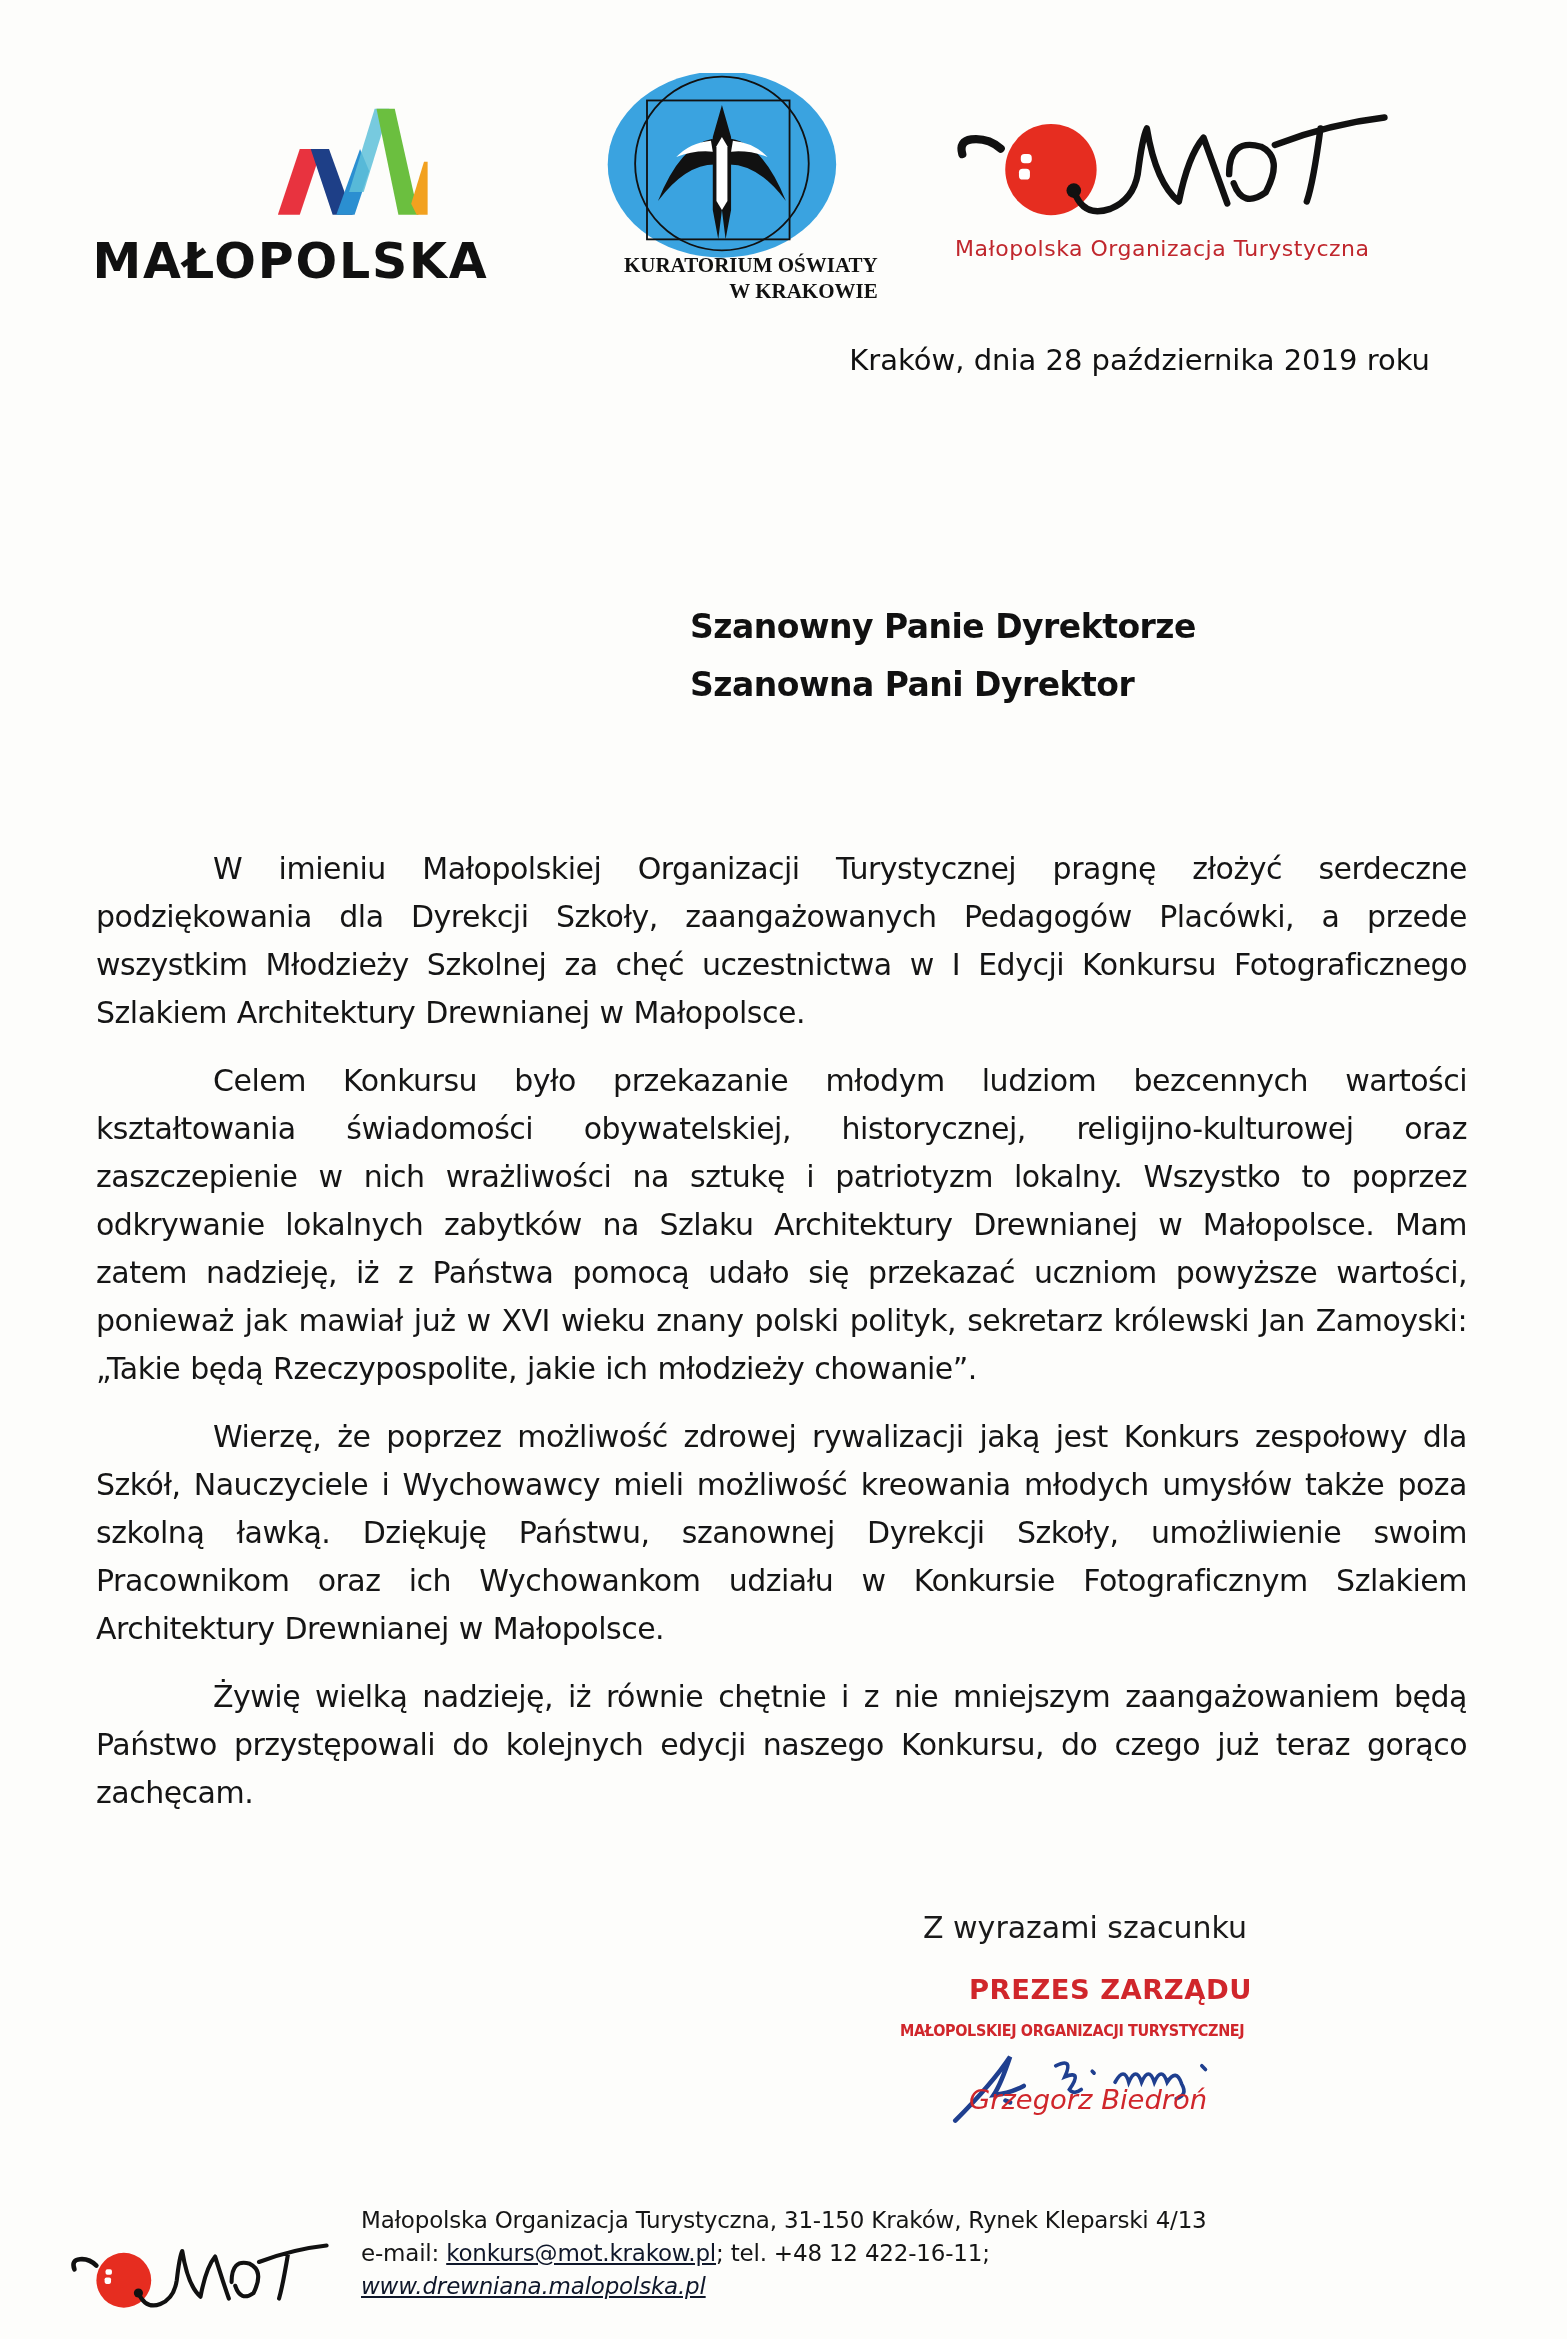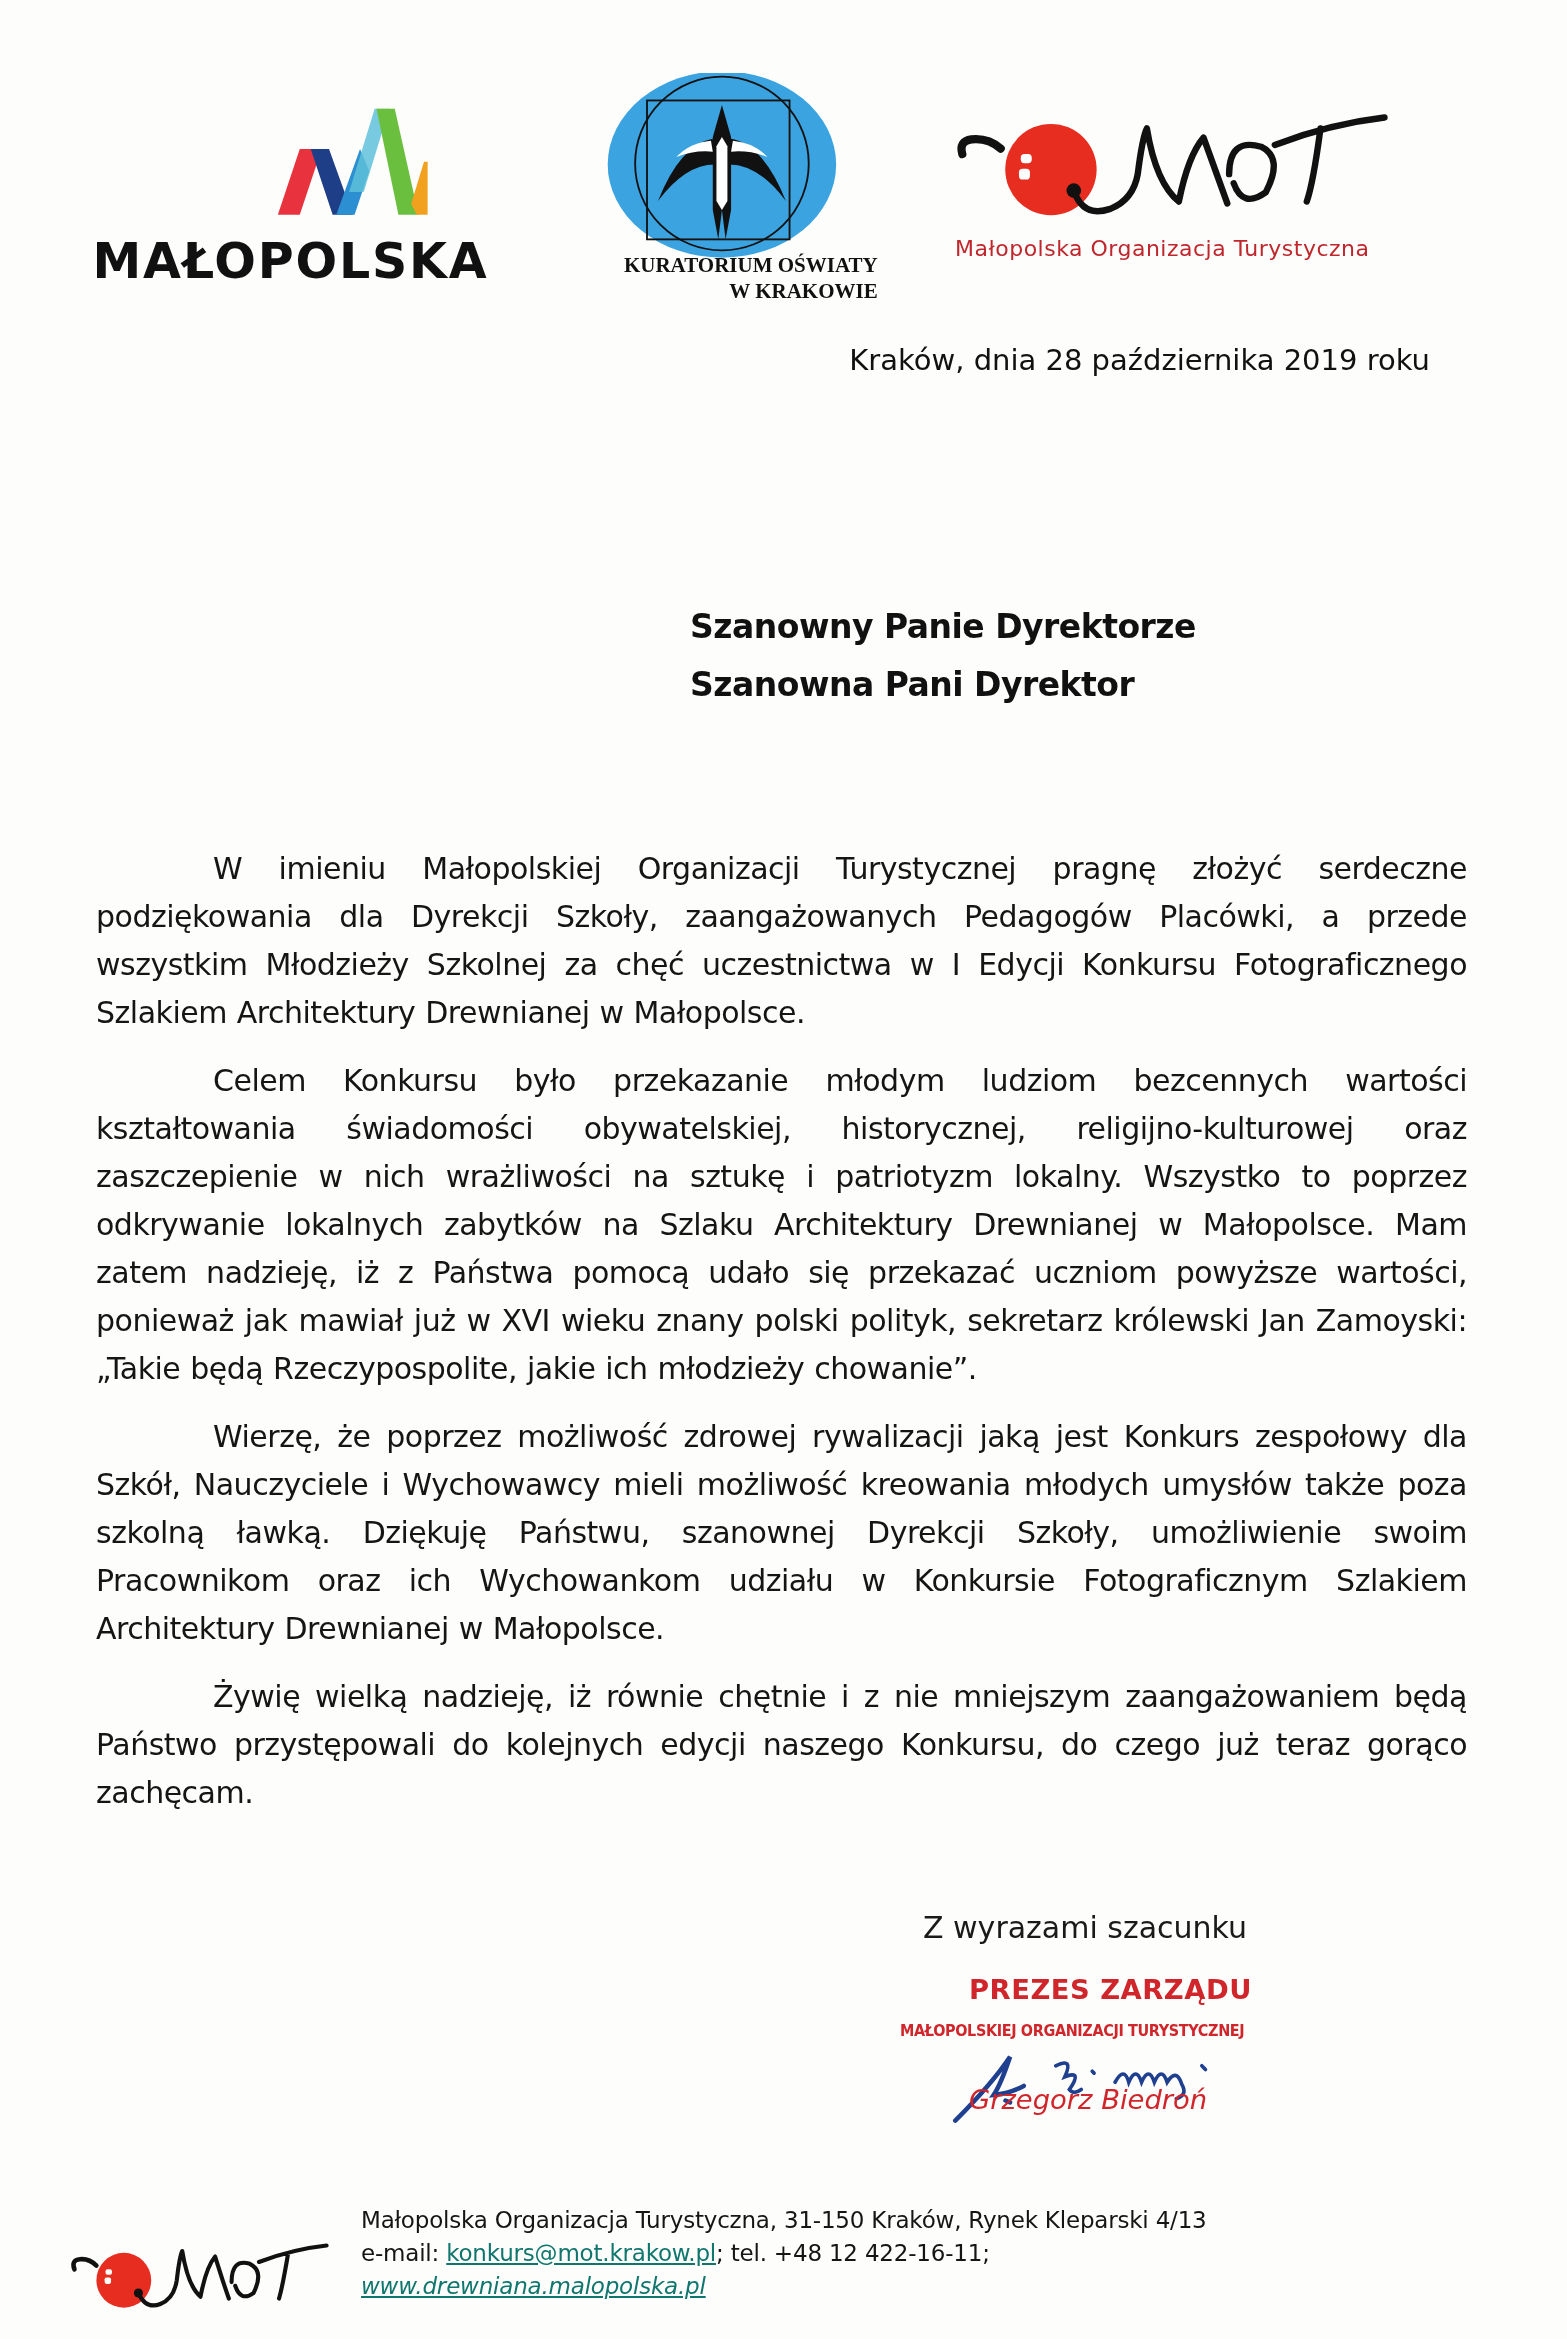--- a/index.html
+++ b/index.html
@@ -88,21 +88,21 @@
   #signature-svg { position: absolute; left: 37px; top: 55px; width: 347px; height: 101px; }
 
   
   #footer-logo { left: 69px; top: 2229px; width: 274px; height: 87px; }
   #footer-text {
     left: 361px; top: 2204px;
     font-family: "DejaVu Sans", sans-serif;
     font-size: 23px; line-height: 33px; color: #151515;
     white-space: nowrap; letter-spacing: -0.2px;
   }
-  #footer-text a { color: #0f766e; text-decoration: underline; }
+  #footer-text a { color: #0f172a; text-decoration: underline; }
   #footer-web { font-style: italic; }
 </style>
 </head>
 <body>
 
 <div id="logo-malopolska" class="abs">
   <svg width="274" height="128" viewBox="0 0 300 140" style="position:absolute;left:105px;top:0;">
     <polygon points="118,58 142,58 118,130 94,130" fill="#e8333f"></polygon>
     <polygon points="130,58 150,58 176,130 154,130" fill="#1e3f87"></polygon>
     <polygon points="158,130 178,130 194,82 184,58" fill="#2b8fd1"></polygon>

